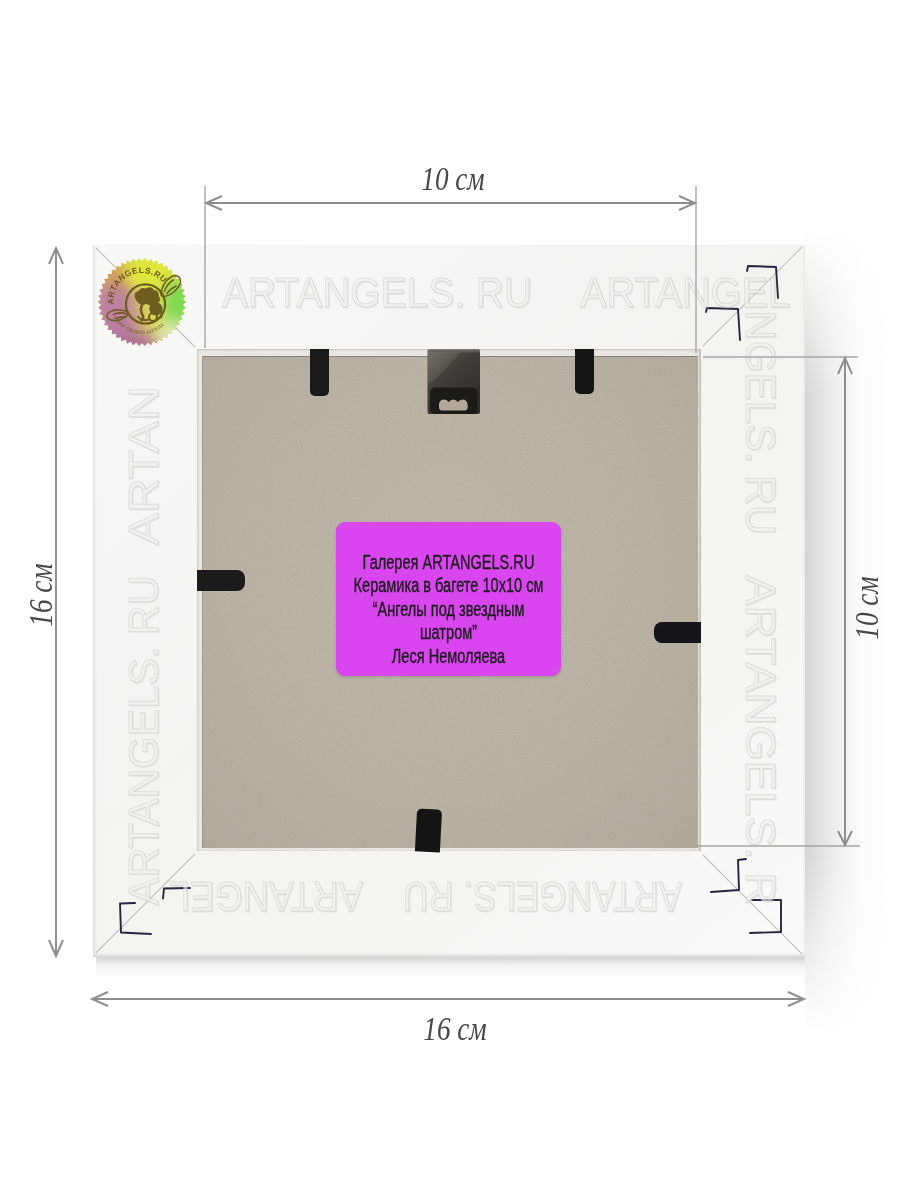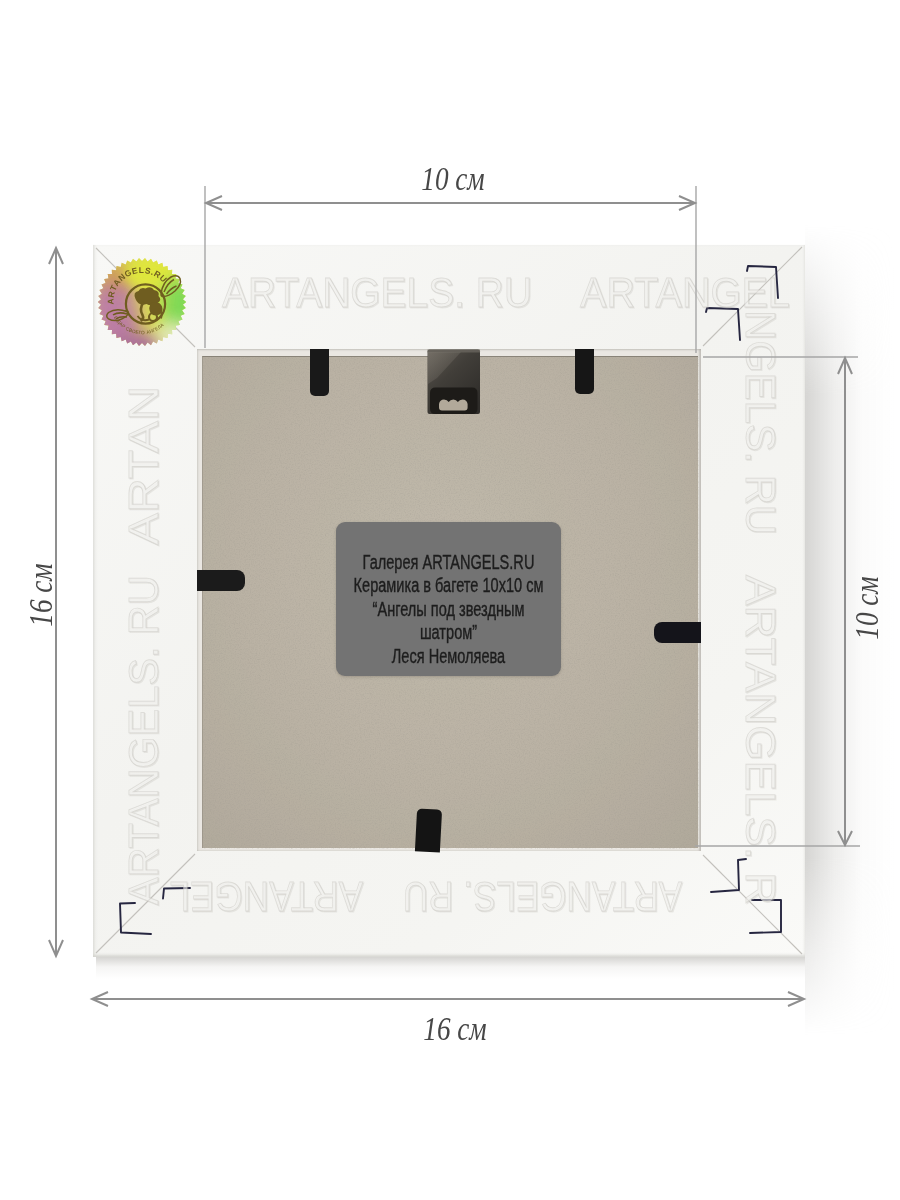--- a/index.html
+++ b/index.html
@@ -59,21 +59,21 @@
 <div class="abs" style="left:310px;top:349px;width:19px;height:47px;background:#191919;border-radius:0 0 5px 5px;"></div>
 
 <div class="abs" style="left:575px;top:349px;width:19px;height:45px;background:#161616;border-radius:0 0 5px 5px;"></div>
 
 <div class="abs" style="left:197px;top:570px;width:48px;height:21px;background:#1b1b1b;border-radius:0 8px 8px 0;"></div>
 
 <div class="abs" style="left:654px;top:622px;width:47px;height:21px;background:#14141a;border-radius:8px 0 0 8px;"></div>
 
 <div class="abs" style="left:416px;top:809px;width:25px;height:43px;background:#141414;border-radius:5px 5px 0 0;transform:rotate(3deg);"></div>
 
-<div class="abs" style="left:336px;top:522px;width:225px;height:154px;background:#737373;border-radius:9px;
+<div class="abs" style="left:336px;top:522px;width:225px;height:154px;background:#d946ef;border-radius:9px;
   box-shadow:0 1px 3px rgba(60,55,45,0.22);">
   <div style="position:absolute;left:-42px;top:29px;width:309px;text-align:center;white-space:nowrap;
     font-size:20px;line-height:23.4px;color:#1d1d1d;transform:scaleX(0.728);-webkit-text-stroke:0.4px #1d1d1d;">
     Галерея ARTANGELS.RU<br>
     Керамика в багете 10x10 см<br>
     “Ангелы под звездным<br>
     шатром”<br>
     Леся Немоляева
   </div>
 </div>

